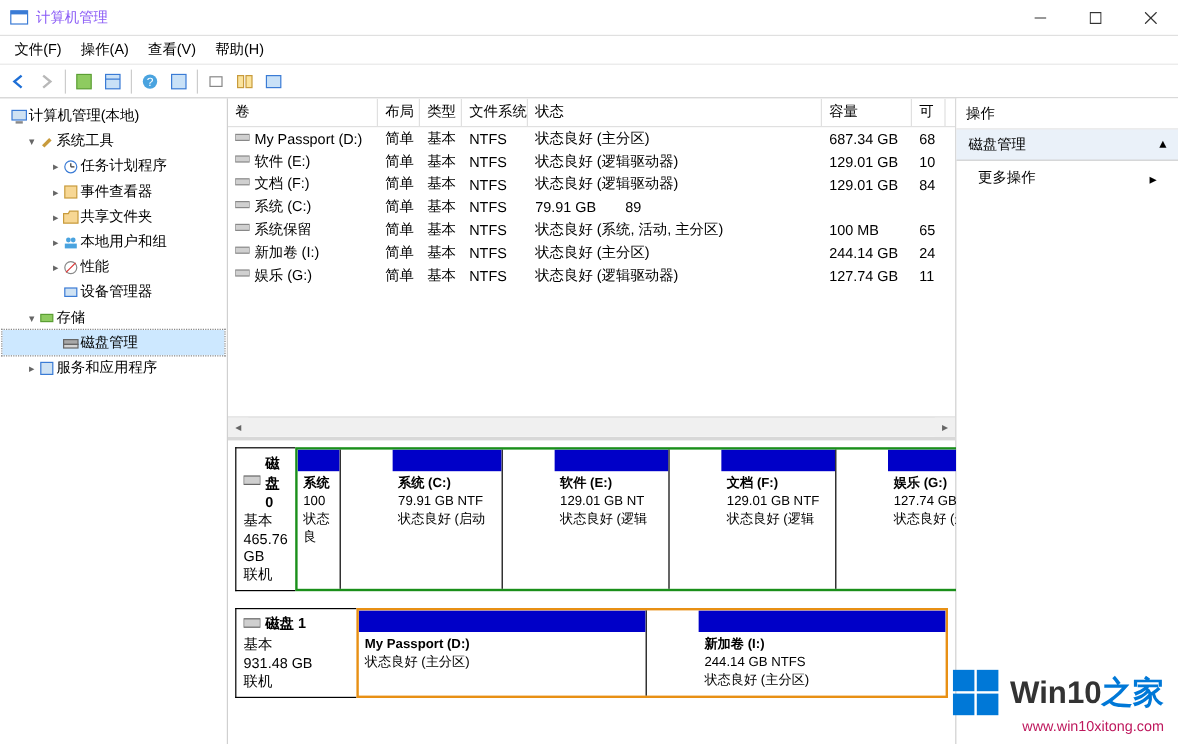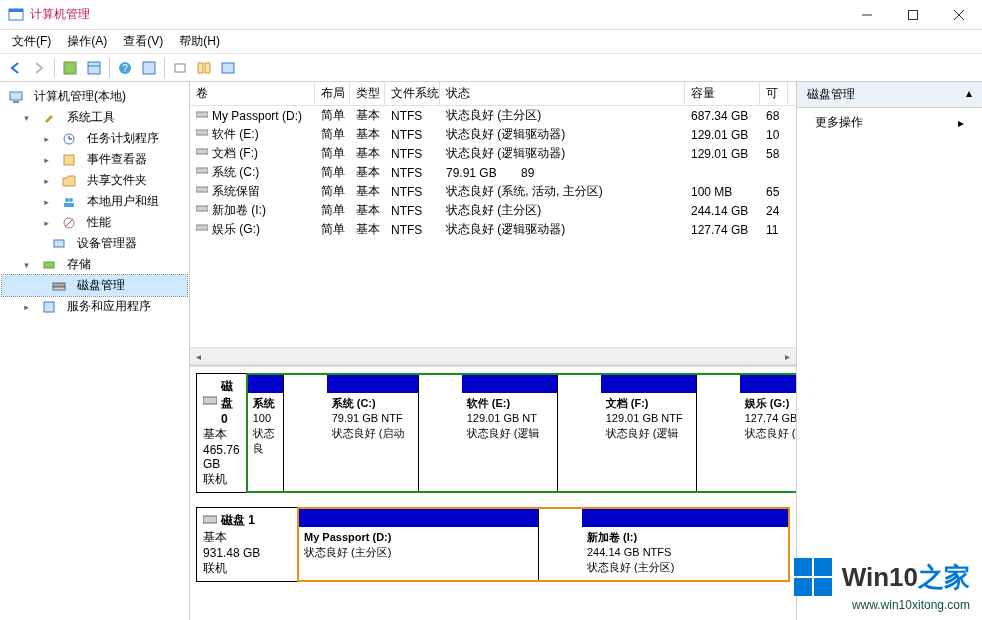--- a/index.html
+++ b/index.html
@@ -1,33 +1,33 @@
 <!DOCTYPE html>
 <html><head>
 <meta charset="utf-8">
 <style>
 * { box-sizing: border-box; margin: 0; padding: 0; font-family: "Microsoft YaHei", "Segoe UI", Tahoma, sans-serif; }
 body { width: 982px; height: 620px; background: #fff; overflow: hidden; position: relative; }
 
 .titlebar { height: 30px; display: flex; align-items: center; background: #fff; border-bottom: 1px solid #e0e0e0; }
 .titlebar .app-icon { width: 16px; height: 16px; margin: 0 6px 0 8px; display:inline-flex; align-items:center; justify-content:center; }
-.titlebar .title { font-size: 12px; color: #be185d; flex: 1; }
+.titlebar .title { font-size: 12px; color: #8b5cf6; flex: 1; }
 .winbtn { width: 46px; height: 30px; display: flex; align-items: center; justify-content: center; color: #000; }
 .winbtn svg { stroke: #333; }
 
 .menubar { height: 24px; display: flex; align-items: center; padding: 0 4px; font-size: 12px; border-bottom: 1px solid #e8e8e8; }
 .menubar span { padding: 2px 8px; }
 
 .toolbar { height: 28px; display: flex; align-items: center; padding: 0 4px; border-bottom: 1px solid #d0d0d0; gap: 2px; }
 .tbtn { width: 22px; height: 22px; display:flex; align-items:center; justify-content:center; border:1px solid transparent; }
 .sep { width:1px; height:20px; background:#ccc; margin:0 2px; }
 
 .main { display: flex; height: calc(620px - 30px - 24px - 28px); }
 .tree { width: 190px; border-right: 1px solid #d0d0d0; font-size: 12px; padding: 4px 2px; overflow:hidden; }
-.tree-item { display:flex; align-items:center; padding: 2px 0 2px 4px; white-space:nowrap; gap:10px; }
+.tree-item { display:flex; align-items:center; padding: 2px 0 2px 4px; white-space:nowrap; gap:0; }
 .tree .lvl1 { padding-left: 6px; }
 .tree .lvl2 { padding-left: 20px; }
 .tree .lvl3 { padding-left: 40px; }
 .tree .expander { width:9px; height:9px; font-size:9px; color:#666; display:inline-flex; align-items:center; justify-content:center; }
 .tree .ico { width:16px; height:16px; display:inline-flex; align-items:center; justify-content:center; }
 .tree .selected { background:#cde8ff; outline:1px dotted #888; }
 
 .center { flex:1; display:flex; flex-direction:column; border-right:1px solid #d0d0d0; overflow:hidden; }
 .vol-list { height: 285px; border-bottom: 3px solid #d8d8d8; overflow:hidden; display:flex; flex-direction:column; }
 .vol-header { display:flex; font-size:12px; background:#fff; border-bottom:1px solid #e0e0e0; }
@@ -65,21 +65,21 @@
 .actions-header { padding:4px 8px; background:#fff; border-bottom:1px solid #e0e0e0; font-weight:normal; color:#000; }
 .actions-sub { background:#eaf1f9; padding:4px 10px; display:flex; justify-content:space-between; border-bottom:1px solid #d0d0d0; }
 .actions-item { padding:6px 18px; display:flex; justify-content:space-between; align-items:center; }
 
 .watermark { position:absolute; right:12px; bottom:8px; text-align:right; pointer-events:none; }
 .wm-row { display:flex; align-items:center; gap:10px; justify-content:flex-end; }
 .wm-logo { display:flex; gap:2px; }
 .wm-sq { width:18px; height:18px; background:#0078d7; }
 .wm-txt { font-size:26px; font-weight:bold; color:#333; }
 .wm-blue { color:#0078d7; }
-.wm-url { font-size:12px; color:#14532d; margin-top:2px; }
+.wm-url { font-size:12px; color:#be185d; margin-top:2px; }
 </style>
 </head>
 <body>
 
 <div class="titlebar">
   <span class="app-icon">
     <svg width="16" height="16">
         <rect x="1" y="2" width="14" height="11" fill="#fff" stroke="#3a7bd5"></rect>
         <rect x="1" y="2" width="14" height="3" fill="#3a7bd5"></rect>
       </svg>
@@ -314,21 +314,21 @@
             <div class="col c-vol"><span class="ico">
                 <svg width="12" height="10">
                   <rect x="0" y="2" width="12" height="5" fill="#d0d0d0" stroke="#888"></rect>
                 </svg>
               </span>文档 (F:)</div>
             <div class="col c-layout">简单</div>
             <div class="col c-type">基本</div>
             <div class="col c-fs">NTFS</div>
             <div class="col c-status">状态良好 (逻辑驱动器)</div>
             <div class="col c-cap">129.01 GB</div>
-            <div class="col c-free">58</div>
+            <div class="col c-free">84</div>
           </div>
           <div class="vol-row">
             <div class="col c-vol"><span class="ico">
                 <svg width="12" height="10">
                   <rect x="0" y="2" width="12" height="5" fill="#d0d0d0" stroke="#888"></rect>
                 </svg>
               </span>系统 (C:)</div>
             <div class="col c-layout">简单</div>
             <div class="col c-type">基本</div>
             <div class="col c-fs">NTFS</div>
@@ -459,20 +459,21 @@
                 <div>244.14 GB NTFS</div>
                 <div>状态良好 (主分区)</div>
               </div>
             </div>
           </div>
         </div>
       </div>
   </div>
 
   <div class="actions">
+    <div class="actions-header">操作</div>
     <div class="actions-sub">
       <span>磁盘管理</span>
       <span>▴</span>
     </div>
     <div class="actions-item">
       <span>更多操作</span>
       <span>▸</span>
     </div>
   </div>
 </div>

